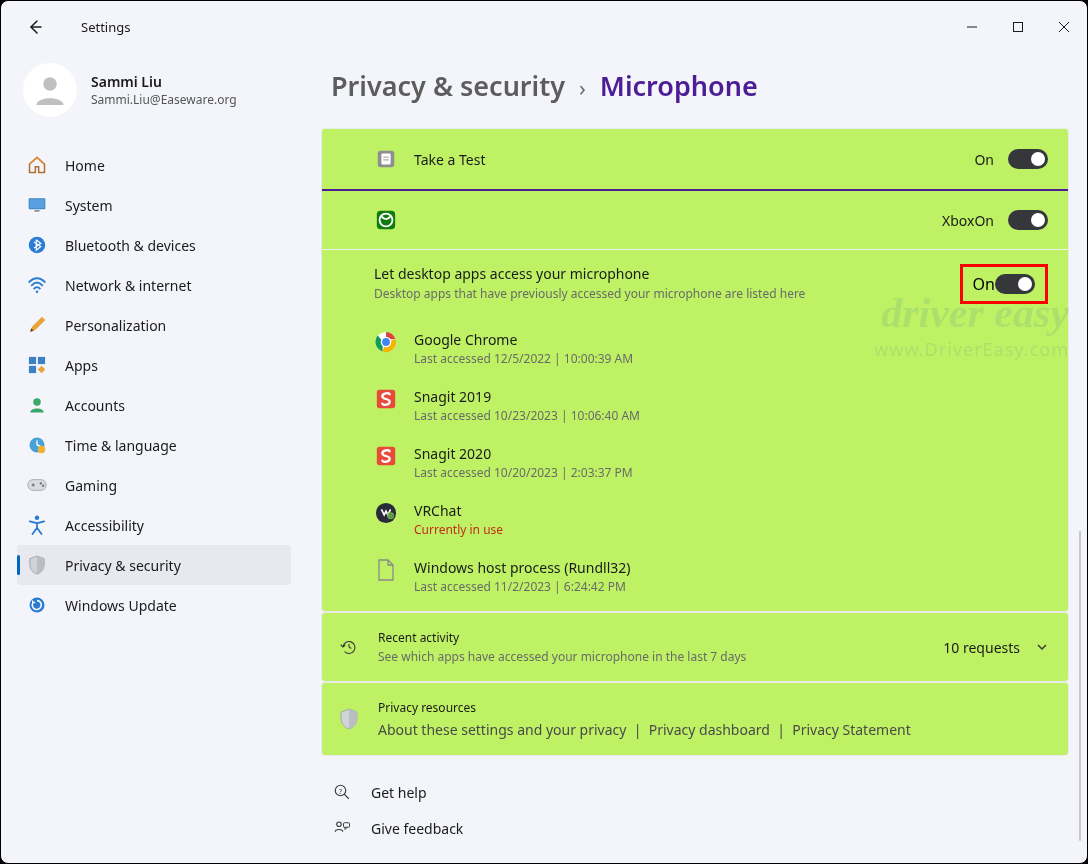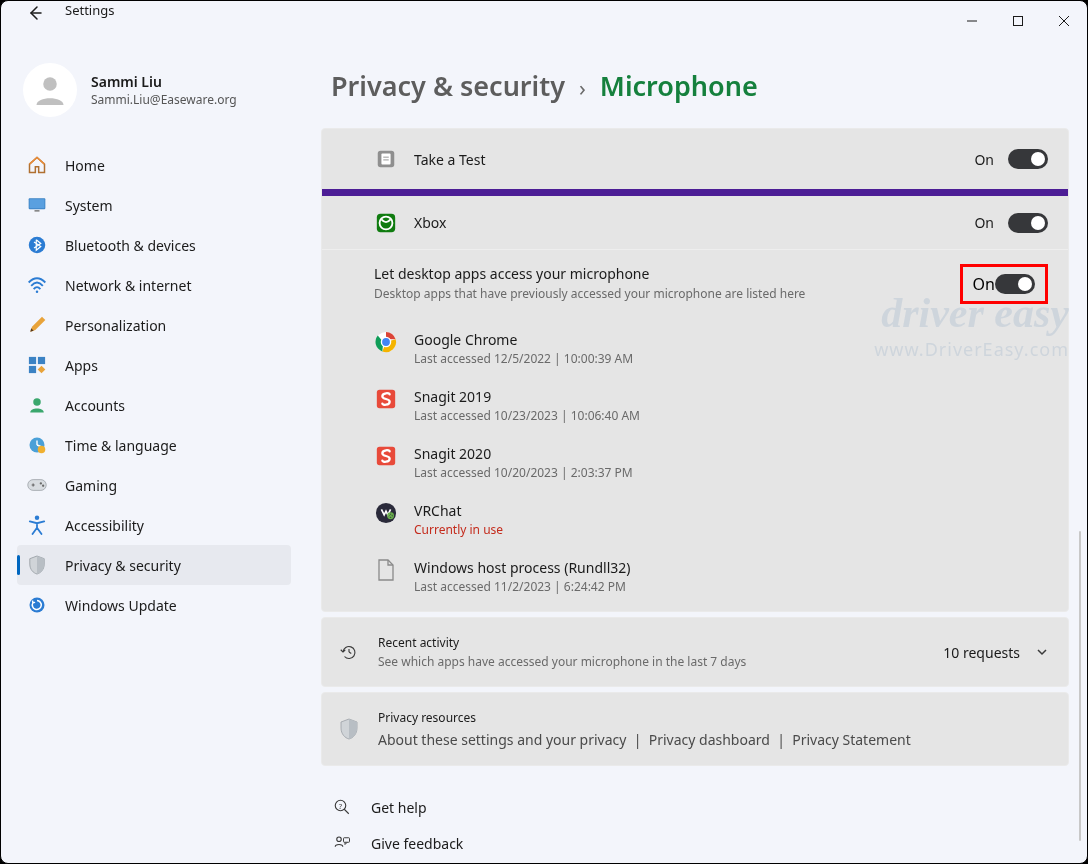--- a/index.html
+++ b/index.html
@@ -3,21 +3,21 @@
 <meta charset="utf-8">
 <style>
   * { box-sizing: border-box; margin: 0; padding: 0; font-family: "Segoe UI", system-ui, sans-serif; }
   body { background: #000; }
   .window {
     width: 1088px; height: 864px; background: #f3f5fb; position: relative; overflow: hidden;
     border: 1px solid #000; border-radius: 8px;
   }
 
   
-  .titlebar { height: 52px; display: flex; padding: 0 0 0 22px; }
+  .titlebar { height: 52px; display: flex; align-items: center; padding: 0 0 0 22px; gap: 16px; }
   .back-btn { width: 24px; height: 24px; display:flex; align-items:center; justify-content:center; border:none; background:transparent; cursor:pointer; }
   .title { font-size: 13px; margin-left: 18px; color:#1b1b1b; }
   .win-controls { margin-left:auto; display:flex; }
   .win-btn { width:46px; height:40px; display:flex; align-items:center; justify-content:center; background:transparent; border:none; cursor:pointer; }
 
   .body { display:flex; height: calc(100% - 52px); }
 
   
   .sidebar { width: 300px; padding: 0 10px 16px 16px; flex-shrink:0; }
   .profile { display:flex; align-items:center; padding: 10px 4px 10px 6px; margin-bottom: 18px; }
@@ -34,26 +34,26 @@
   .nav-item { display:flex; align-items:center; height:40px; padding:0 10px; border-radius:4px; cursor:pointer; font-size:14px; color:#1b1b1b; }
   .nav-item .icon { width:20px; height:20px; margin-right:18px; display:flex; align-items:center; justify-content:center; }
   .nav-item.active { background:#e7e9ef; position:relative; }
   .nav-item.active::before { content:""; position:absolute; left:0; top:10px; bottom:10px; width:3px; background:#0067c0; border-radius:2px; }
 
   
   .main { flex:1; padding: 0 18px 20px 20px; overflow-y:auto; }
   .breadcrumb { display:flex; align-items:baseline; gap:14px; padding: 14px 10px 24px 10px; }
   .bc-parent { font-size:27px; font-weight:600; color:#5d5d5d; cursor:pointer; }
   .bc-sep { font-size:22px; color:#6a6a6a; }
-  .bc-current { font-size:27px; font-weight:600; color:#15803d; }
-
-  .card { background:#e5e5e5; border:1px solid #eaeaea; border-radius:4px; margin-bottom:5px; }
+  .bc-current { font-size:27px; font-weight:600; color:#4c1d95; }
+
+  .card { background:#bef264; border:1px solid #eaeaea; border-radius:4px; }
 
   .row { display:flex; align-items:center; min-height:60px; padding: 10px 20px 10px 52px; position:relative; }
-  .row + .row { border-top:7px solid #4c1d95; }
+  .row + .row { border-top:2px solid #4c1d95;text-align:right; }
   .row .app-icon { position:absolute; left:52px; width:24px; height:24px; display:flex; align-items:center; justify-content:center; }
   .row .text { margin-left: 40px; flex:1; }
   .row .text .primary { font-size:14px; color:#1b1b1b; }
   .row .toggle-state { font-size:14px; color:#1b1b1b; margin-right:14px; }
 
   .toggle { width:40px; height:20px; border-radius:10px; position:relative; cursor:pointer; }
   .toggle.on { background:#36373a; }
   .toggle .knob { position:absolute; top:3px; width:14px; height:14px; border-radius:50%; background:#fff; }
   .toggle.on .knob { right:3px; }
 

